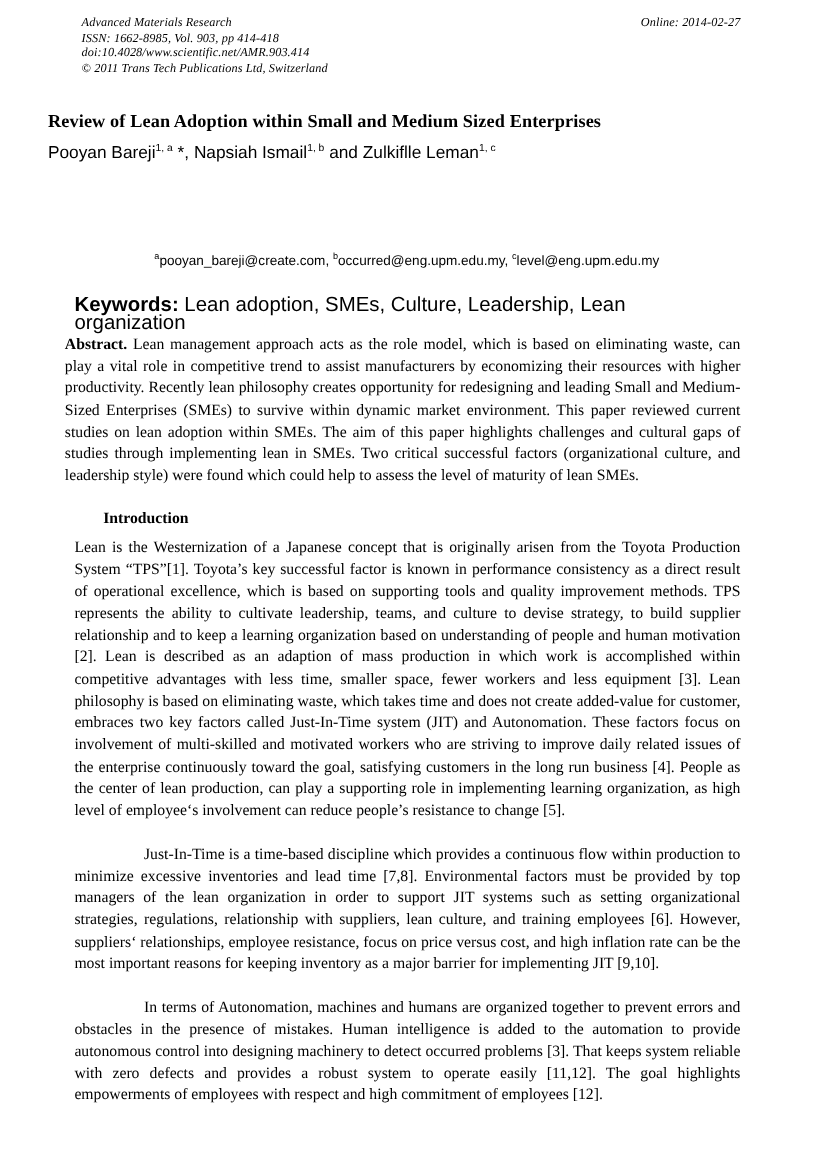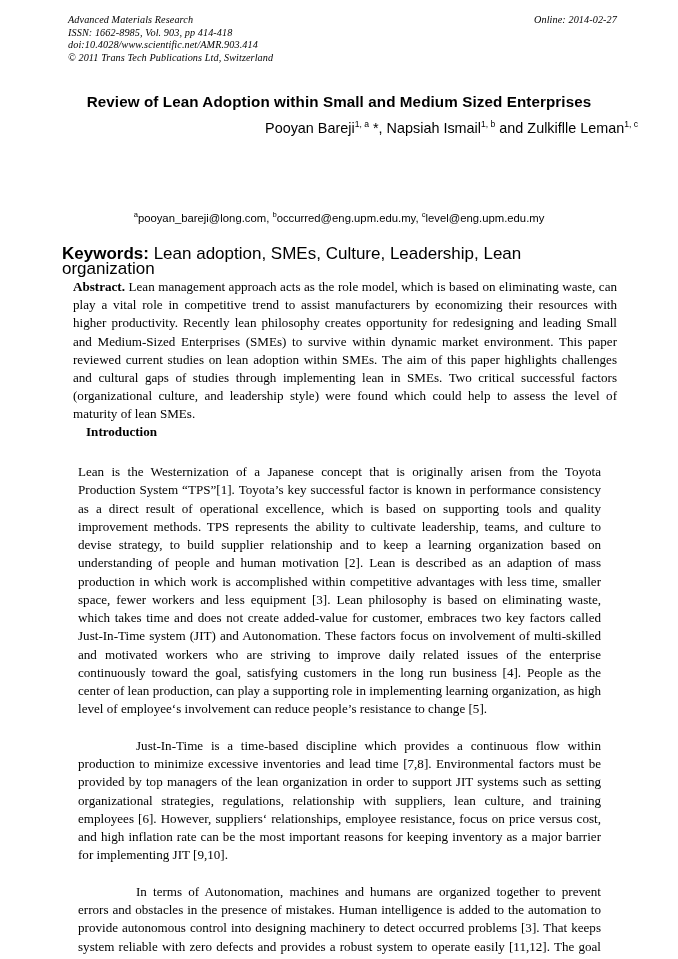--- a/index.html
+++ b/index.html
@@ -53,35 +53,34 @@
     white-space: nowrap;
     letter-spacing: 0.1px;
   }
 
   
   .title {
     position: absolute;
     left: 40px;
     right: 40px;
     top: 82px;
-    text-align: center;
-    font-family: Liberation Sans, sans-serif;
+    font-family: Liberation Serif, serif;
     font-weight: bold;
     font-size: 15.2px;
     line-height: 19px;
     letter-spacing: 0.1px;
   }
 
   
   .authors {
     position: absolute;
     left: 40px;
     right: 40px;
     top: 119px;
-    text-align: right;
+    text-align: left;
     font-family: "Liberation Sans", "DejaVu Sans", sans-serif;
     font-size: 14.4px;
     line-height: 18px;
   }
   .authors sup {
     font-size: 8.6px;
     vertical-align: super;
     line-height: 0;
   }
 
@@ -129,21 +128,21 @@
     font-size: 17px;
     line-height: 15px;
   }
   .keywords .kw-label {
     font-weight: bold;
   }
 
   
   .abstract {
     position: absolute;
-    left: 73px;
+    left: 54px;
     right: 61px;
     top: 278px;
     font-size: 13.1px;
     line-height: 18.2px;
     text-align: justify;
     text-justify: inter-word;
   }
   .abstract .ab-label {
     font-weight: bold;
   }
@@ -165,21 +164,21 @@
     position: absolute;
     left: 62px;
     right: 61px;
     top: 447px;
     font-size: 13.1px;
     line-height: 18.25px;
     text-align: justify;
     text-justify: inter-word;
   }
   .body-block p {
-    margin: 16px;
+    margin: 0;
     font-family: Liberation Serif, serif;
   }
   .body-block p.indented {
     text-indent: 58px;
     margin-top: 18.25px;
   }
   .body-block p:last-child {
     
   }
 </style>
@@ -201,21 +200,21 @@
   </div>
 
   <h1 class="title">Review of Lean Adoption within Small and Medium Sized Enterprises</h1>
 
   <div class="authors">
     <span>Pooyan Bareji</span><sup>1, a</sup><span> *</span><span>, </span><span>Napsiah Ismail</span><sup>1, b</sup><span> and </span><span>Zulkiflle Leman</span><sup>1, c</sup>
   </div>
 
 
   <div class="emails">
-    <sup>a</sup><span>pooyan_bareji@long.com, </span><sup>b</sup><span>occurred@eng.upm.edu.my, </span><sup>c</sup><span>level@eng.upm.edu.my</span>
+    <sup>a</sup><span>pooyan_bareji@create.com, </span><sup>b</sup><span>occurred@eng.upm.edu.my, </span><sup>c</sup><span>level@eng.upm.edu.my</span>
   </div>
 
   <div class="keywords">
     <span class="kw-label">Keywords:</span><span> Lean adoption, SMEs, Culture, Leadership, Lean organization</span>
   </div>
 
   <div class="abstract">
     <span class="ab-label">Abstract.</span><span> Lean management approach acts as the role model, which is based on eliminating waste, can play a vital role in competitive trend to assist manufacturers by economizing their resources with higher productivity. Recently lean philosophy creates opportunity for redesigning and leading Small and Medium-Sized Enterprises (SMEs) to survive within dynamic market environment. This paper reviewed current studies on lean adoption within SMEs. The aim of this paper highlights challenges and cultural gaps of studies through implementing lean in SMEs. Two critical successful factors (organizational culture, and leadership style) were found which could help to assess the level of maturity of lean SMEs.</span>
   </div>
 

